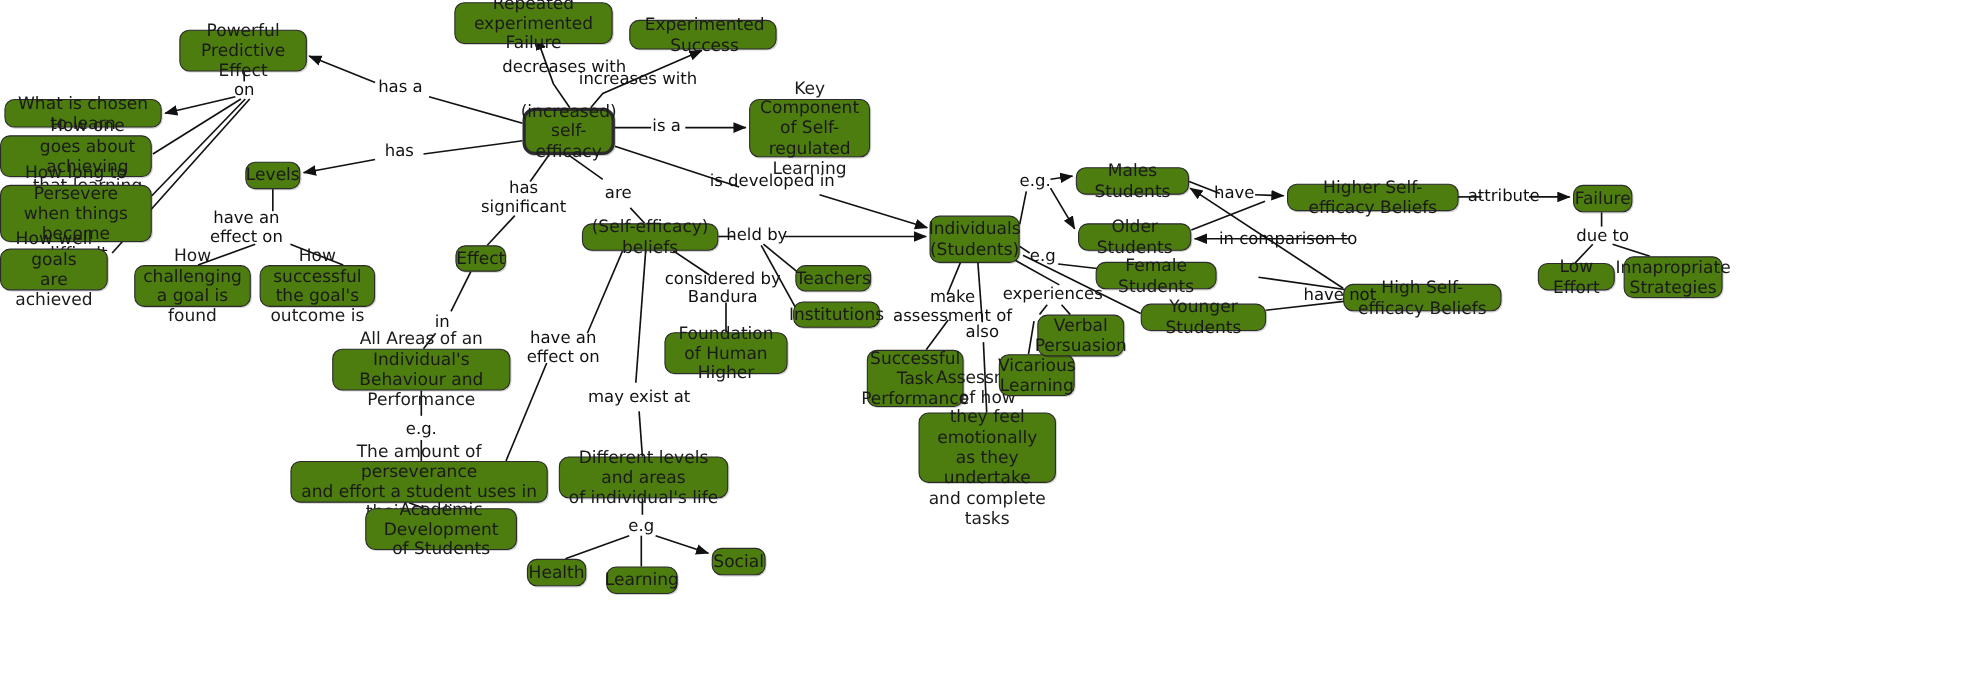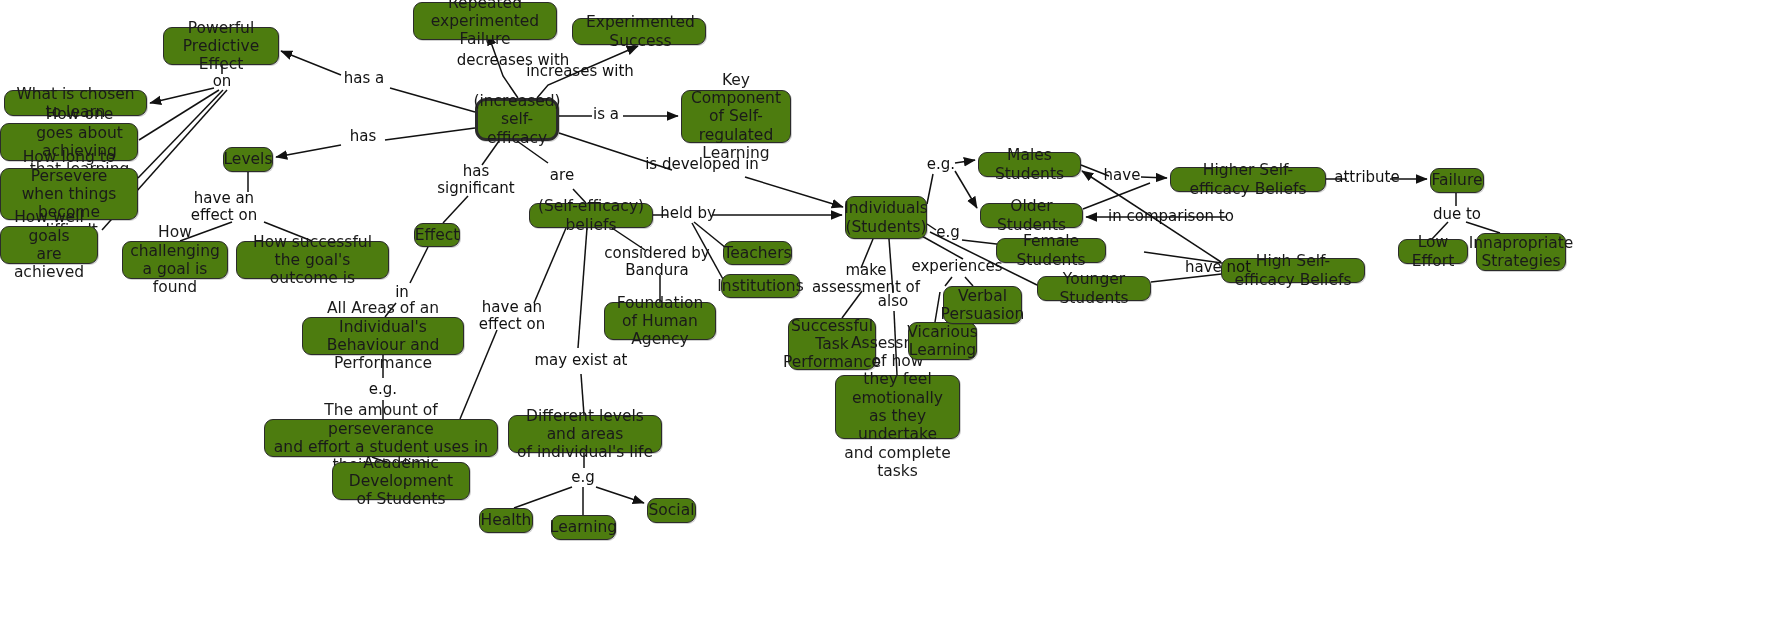--- a/index.html
+++ b/index.html
@@ -154,28 +154,28 @@
       <div class="node" style="left: 0px; top: 226px; width: 98px; height: 38px;">How well goals
 are achieved</div>
       <div class="node root" style="left: 475px; top: 98px; width: 84px; height: 43px;">(increased)
 self-efficacy</div>
       <div class="node" style="left: 681px; top: 90px; width: 110px; height: 53px;">Key Component
 of Self-regulated
 Learning</div>
       <div class="node" style="left: 223px; top: 147px; width: 50px; height: 25px;">Levels</div>
       <div class="node" style="left: 122px; top: 241px; width: 106px; height: 38px;">How challenging
 a goal is found</div>
-      <div class="node" style="left: 236px; top: 241px; width: 153px; height: 38px;">How successful
+      <div class="node" style="left: 236px; top: 241px; width: 105px; height: 38px;">How successful
 the goal's outcome is</div>
       <div class="node" style="left: 414px; top: 223px; width: 46px; height: 24px;">Effect</div>
       <div class="node" style="left: 529px; top: 203px; width: 124px; height: 25px;">(Self-efficacy) beliefs</div>
       <div class="node" style="left: 723px; top: 241px; width: 69px; height: 24px;">Teachers</div>
       <div class="node" style="left: 721px; top: 274px; width: 79px; height: 24px;">Institutions</div>
       <div class="node" style="left: 604px; top: 302px; width: 112px; height: 38px;">Foundation
-of Human Agency</div>
+of Human Higher</div>
       <div class="node" style="left: 302px; top: 317px; width: 162px; height: 38px;">All Areas of an Individual's
 Behaviour and Performance</div>
       <div class="node" style="left: 264px; top: 419px; width: 234px; height: 38px;">The amount of perseverance
 and effort a student uses in their studies</div>
       <div class="node" style="left: 332px; top: 462px; width: 138px; height: 38px;">Academic Development
 of Students</div>
       <div class="node" style="left: 508px; top: 415px; width: 154px; height: 38px;">Different levels and areas
 of individual's life</div>
       <div class="node" style="left: 479px; top: 508px; width: 54px; height: 25px;">Health</div>
       <div class="node" style="left: 551px; top: 515px; width: 65px; height: 25px;">Learning</div>

